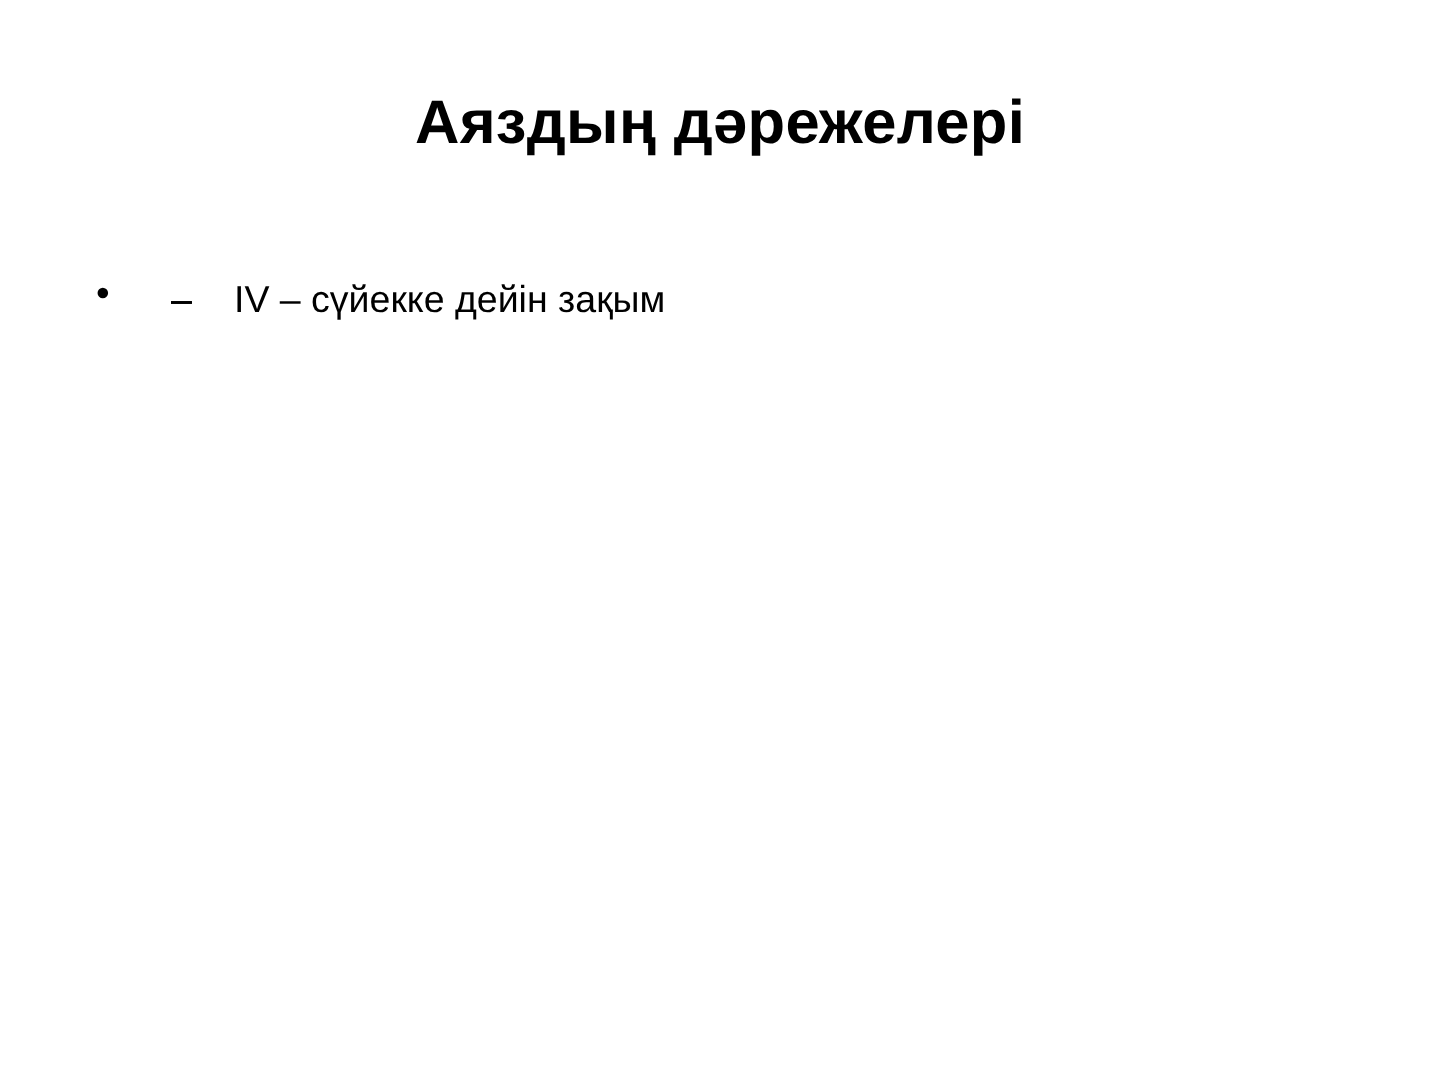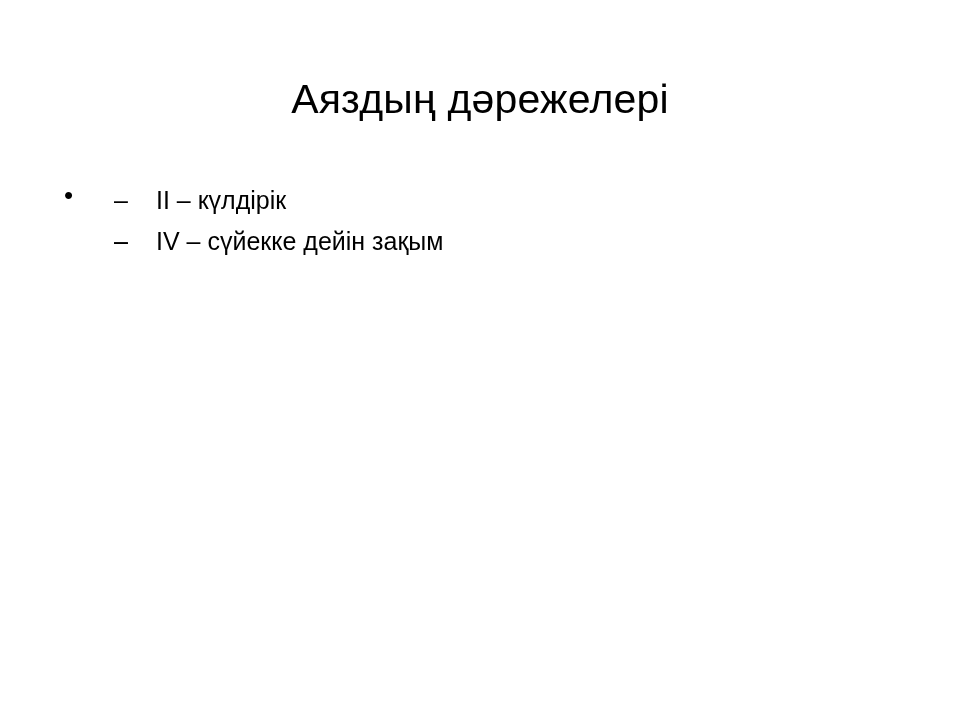--- a/index.html
+++ b/index.html
@@ -16,25 +16,25 @@
   }
   .slide {
     position: relative;
     width: 960px;
     height: 720px;
     box-sizing: border-box;
   }
   .slide-title {
     position: absolute;
     left: 60px;
-    top: 76px;
+    top: 58px;
     width: 840px;
     text-align: center;
     font-size: 41px;
-    font-weight: normal;
+    font-weight: bold;
     line-height: 1.15;
     letter-spacing: 0.2px;
     color: #000000;
   }
   .body-list {
     position: absolute;
     left: 52px;
     top: 176px;
     width: 860px;
   }
@@ -82,21 +82,20 @@
   <div class="body-list">
 
     <div class="level1">
       <span class="bullet">•</span>
     </div>
 
     <div class="level2-group">
 
       <div class="level2">
         <span class="dash">–</span>
-        <span>II – күлдірік</span>
       </div>
 
       <div class="level2">
         <span class="dash">–</span>
       </div>
 
       <div class="level2">
         <span class="dash">–</span>
         <span>IV – сүйекке дейін зақым</span>
       </div>

